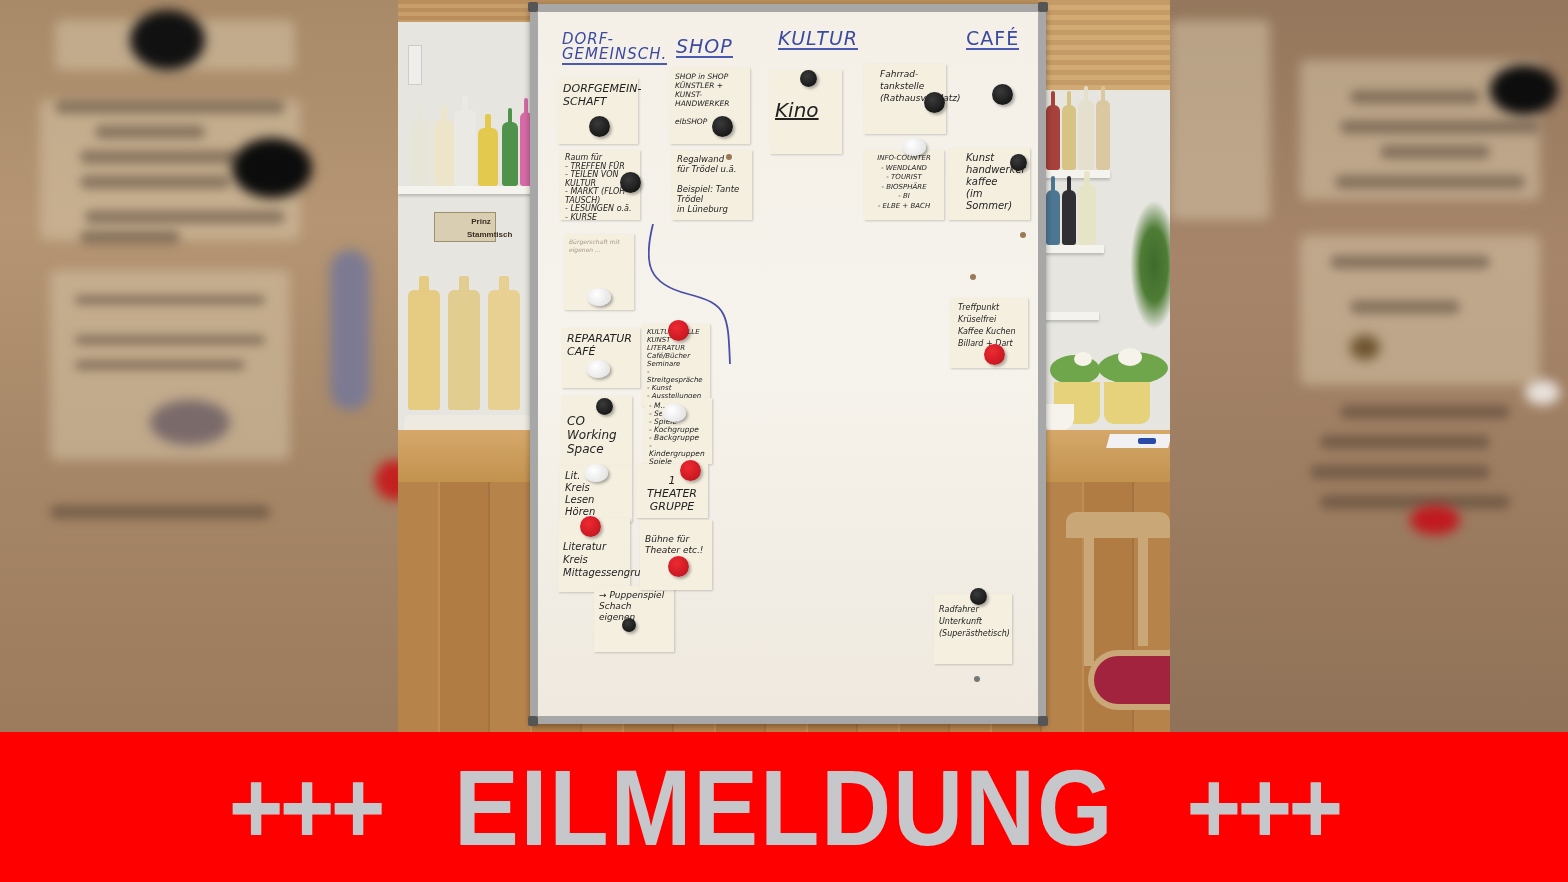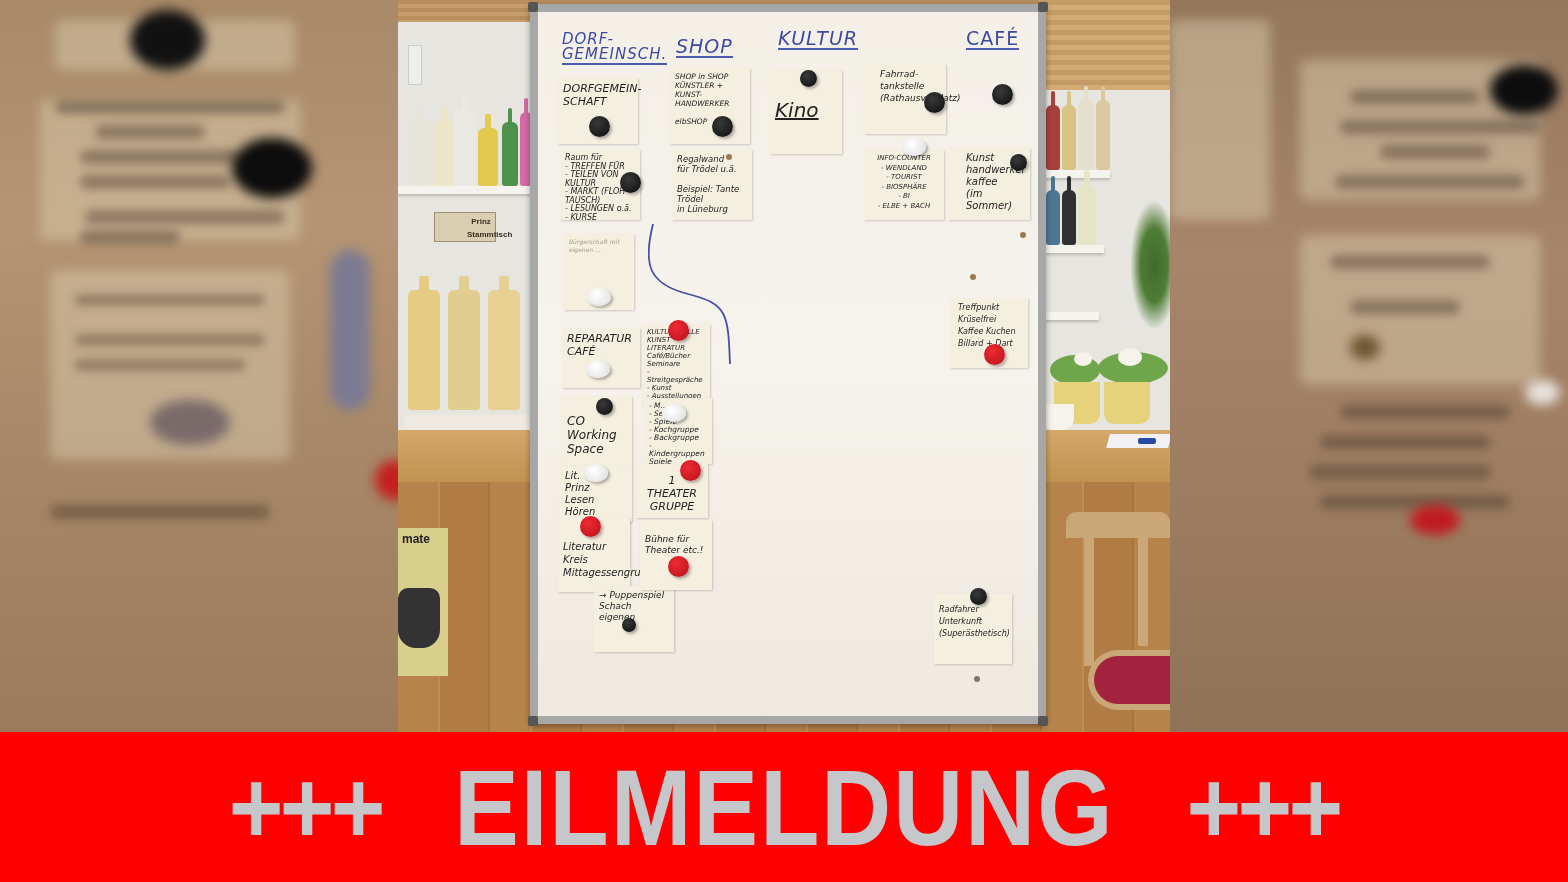--- a/index.html
+++ b/index.html
@@ -164,24 +164,20 @@
   <div class="plant" style="left:652px;top:355px;width:50px;height:30px;"></div>
   <div class="plant" style="left:700px;top:352px;width:70px;height:32px;"></div>
   <div class="flower" style="left:676px;top:352px;width:18px;height:14px;"></div>
   <div class="flower" style="left:720px;top:348px;width:24px;height:18px;"></div>
   <div class="plant-pot" style="left:656px;top:382px;width:46px;height:42px;"></div>
   <div class="plant-pot" style="left:706px;top:382px;width:46px;height:42px;"></div>
   <div style="position:absolute;left:644px;top:404px;width:32px;height:26px;background:#f6f3ec;border-radius:0 0 12px 12px;"></div>
   <div style="position:absolute;left:710px;top:434px;width:62px;height:14px;background:#f1f1f3;transform:skewX(-15deg);"></div>
   <div style="position:absolute;left:740px;top:438px;width:18px;height:6px;background:#2a4aa8;border-radius:2px;"></div>
 
-  <div class="poster">
-    <span class="poster-text">mate</span>
-    <div class="tractor"></div>
-  </div>
 
   <div class="chair-back"></div>
   <div class="chair-leg" style="left:686px;top:536px;width:10px;height:130px;"></div>
   <div class="chair-leg" style="left:740px;top:536px;width:10px;height:110px;"></div>
   <div class="chair-seat"></div>
 </div>
 
 <div class="board">
   <div class="corner" style="left:-2px;top:-2px;"></div>
   <div class="corner" style="right:-2px;top:-2px;"></div>
@@ -217,21 +213,21 @@
     <div class="note mid" style="left:24px;top:316px;width:78px;height:60px;">REPARATUR
 CAFÉ</div>
     <div class="magnet white" style="left:48px;top:348px;"></div>
 
     <div class="note big" style="left:24px;top:384px;width:70px;height:70px;font-size:12px;line-height:14px;padding-top:18px;">CO
 Working
 Space</div>
     <div class="magnet black" style="left:58px;top:386px;width:17px;height:17px;"></div>
 
     <div class="note mid" style="left:22px;top:454px;width:72px;height:56px;font-size:10px;line-height:12px;">Lit.
-Prinz
+Kreis
 Lesen
 Hören</div>
     <div class="magnet white" style="left:46px;top:452px;"></div>
 
     <div class="note mid" style="left:20px;top:506px;width:72px;height:74px;padding-top:22px;font-size:10px;">Literatur
 Kreis
 Mittagessengruppe</div>
     <div class="magnet red" style="left:42px;top:504px;"></div>
 
     <div class="note" style="left:56px;top:574px;width:80px;height:66px;font-size:9px;">→ Puppenspiel

